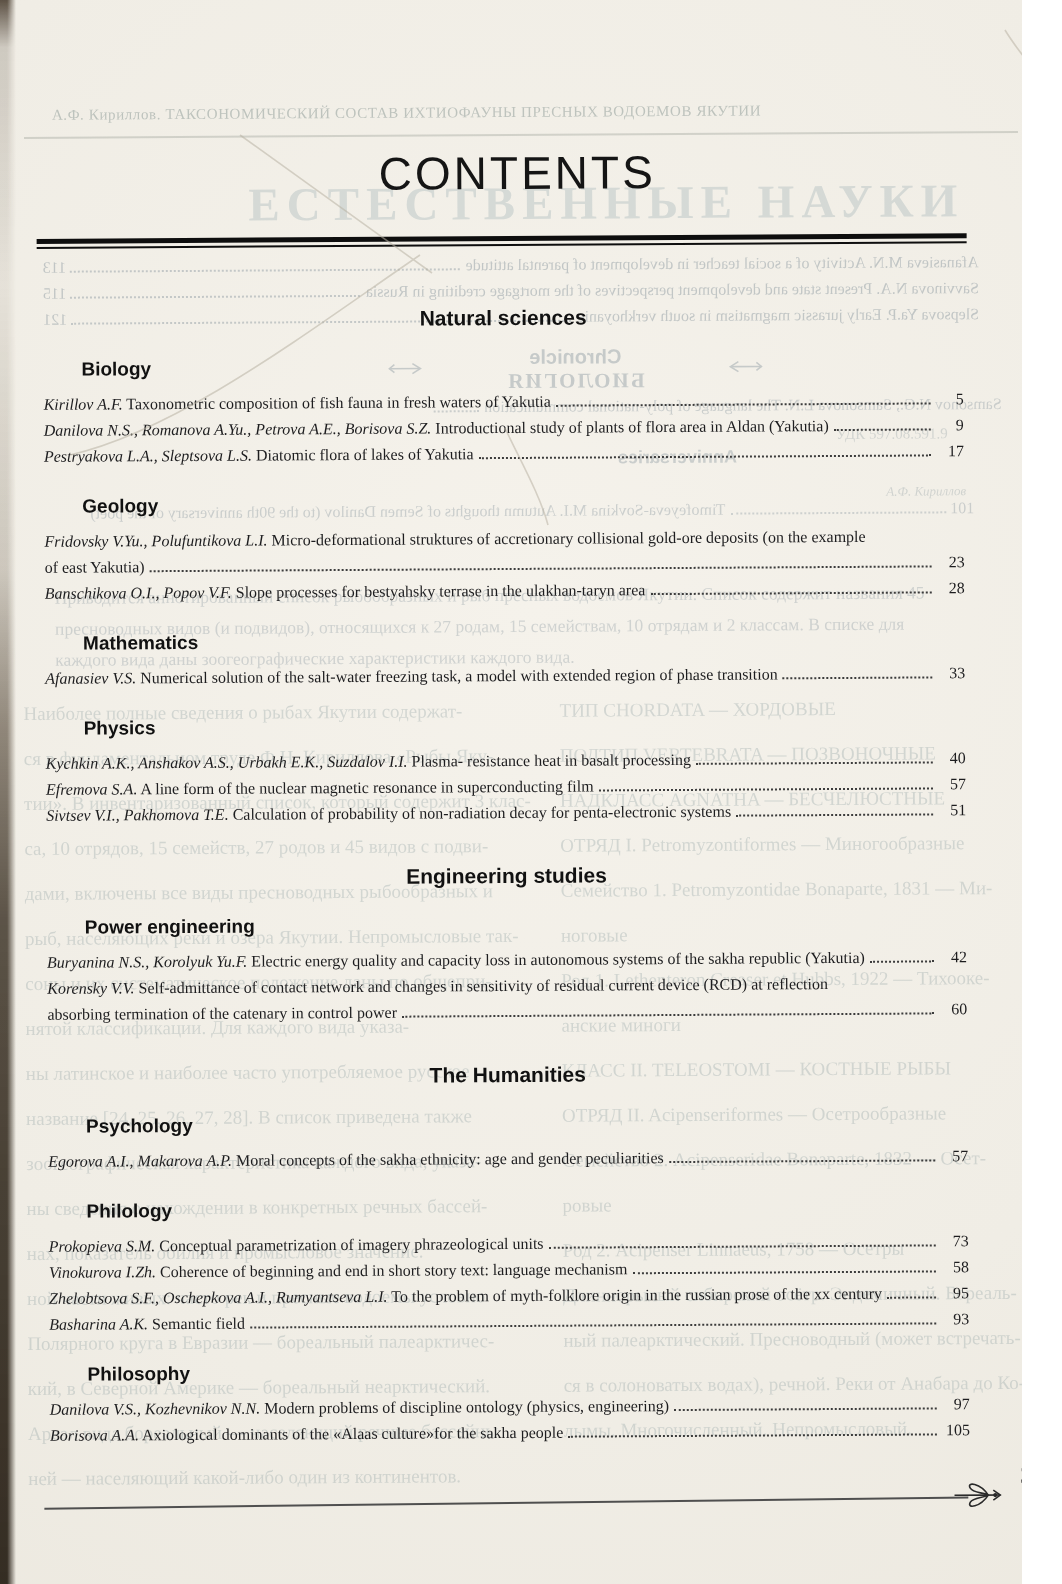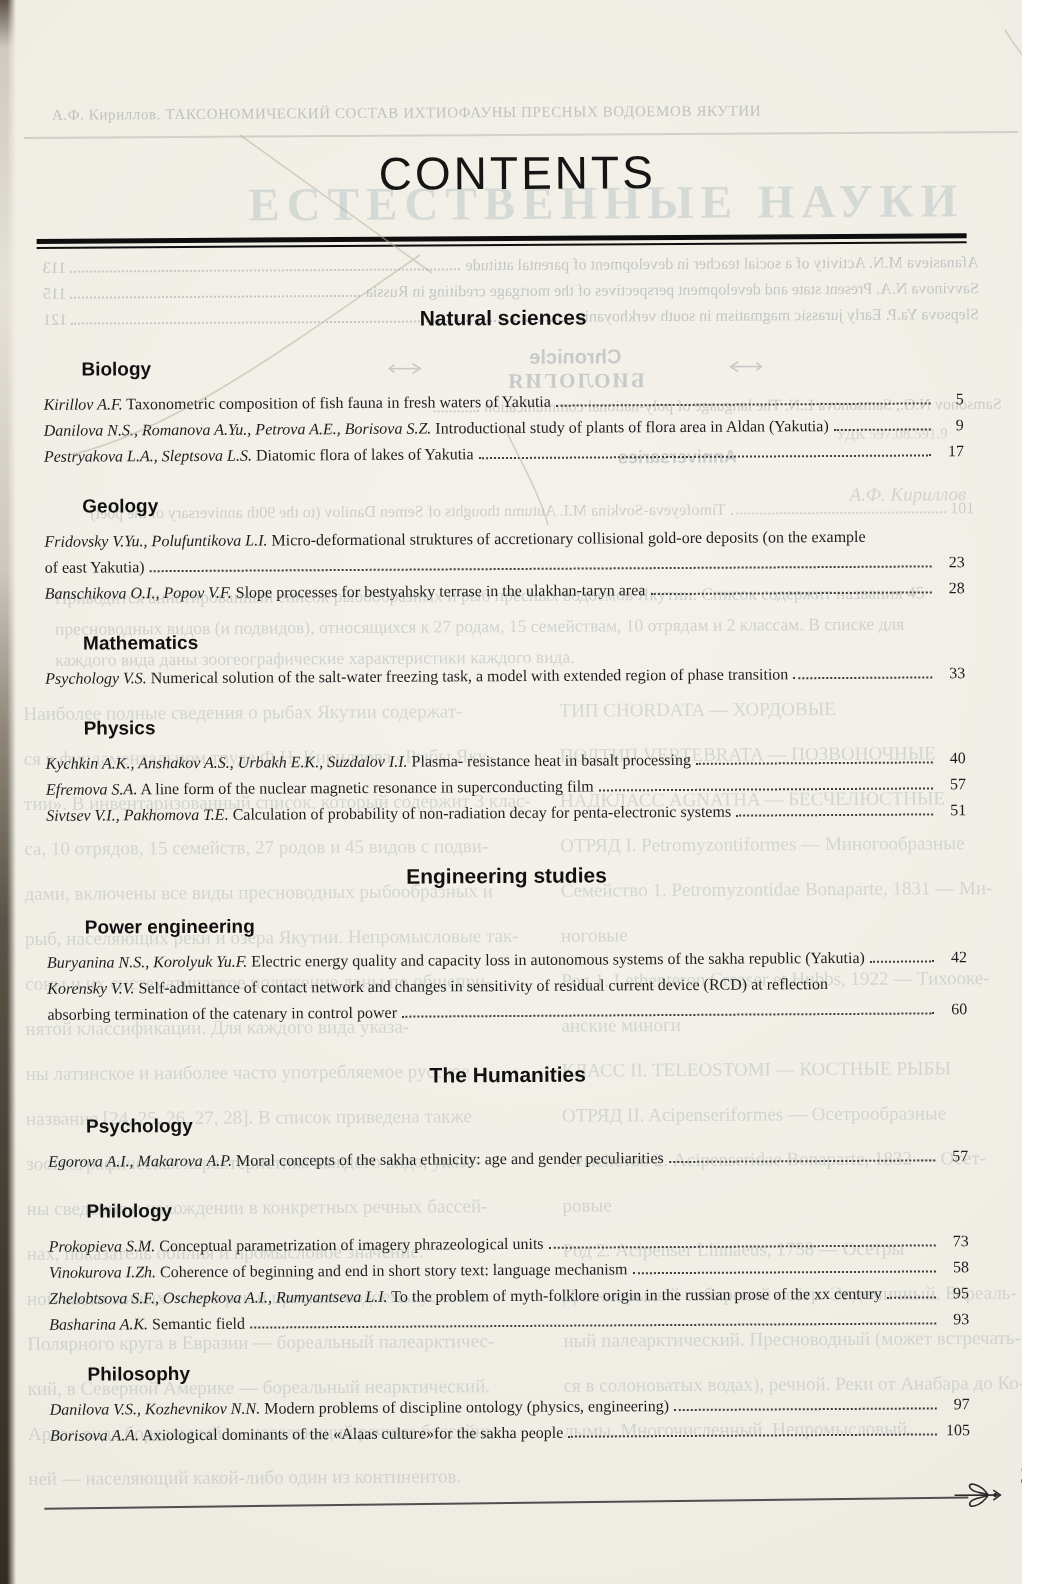--- a/index.html
+++ b/index.html
@@ -34,21 +34,21 @@
   .chronicle .labels{text-align:center;}
   .chron-1{font-family:"Liberation Sans",sans-serif;font-weight:700;font-size:20px;}
   .chron-2{font-family:"Liberation Serif",serif;font-weight:700;font-size:21px;letter-spacing:2px;}
   .language-line{
     position:absolute;top:398px;left:432px;right:18px;transform:scaleX(-1);
     color:#9aa5ab;opacity:.45;font-size:16px;display:flex;align-items:baseline;
   }
   .anniversaries{position:absolute;top:448px;left:620px;transform:scaleX(-1);
     font-family:"Liberation Sans",sans-serif;font-weight:700;font-size:18px;color:#9aa5ab;opacity:.45;}
   .udc{position:absolute;top:428px;right:72px;color:#a3adaf;opacity:.4;font-size:15px;}
-  .byline{position:absolute;top:486px;right:54px;color:#a3adaf;opacity:.42;font-style:italic;font-size:19px;}
+  .byline{position:absolute;top:486px;right:54px;color:#a3adaf;opacity:.42;font-style:italic;font-size:13px;}
   .timofeyeva{position:absolute;top:502px;left:92px;right:46px;display:flex;align-items:baseline;
     color:#9aa5ab;opacity:.45;font-size:16px;}
   .tim-text{transform:scaleX(-1);white-space:nowrap;overflow:hidden;}
   .tim-lead{flex:1 1 auto;min-width:10px;border-bottom:2px dotted #a0abb0;margin:0 4px 4px 6px;}
   .abstract{position:absolute;top:580px;left:56px;right:24px;color:#9aa5ab;opacity:.4;
     font-size:17.5px;line-height:31px;white-space:nowrap;overflow:hidden;}
   .col-bleed{position:absolute;color:#8fa0a2;opacity:.32;font-size:19px;line-height:45px;
     white-space:nowrap;overflow:hidden;pointer-events:none;}
   #bleed-left{top:688px;left:24px;width:524px;}
   #bleed-right{top:688px;left:560px;width:494px;}
@@ -256,21 +256,21 @@
                 <span class="etext"><span class="authors">Banschikova O.I., Popov V.F.</span> <span class="etitle">Slope processes for bestyahsky terrase in the ulakhan-taryn area</span></span>
                 <span class="leader"></span>
                 <span class="pnum">28</span>
               </div>
             </div>
           </div>
           <div class="sec-heading">Mathematics</div>
           <div class="entries">
             <div class="entry">
               <div class="row">
-                <span class="etext"><span class="authors">Psychology V.S.</span> <span class="etitle">Numerical solution of the salt-water freezing task, a model with extended region of phase transition</span></span>
+                <span class="etext"><span class="authors">Afanasiev V.S.</span> <span class="etitle">Numerical solution of the salt-water freezing task, a model with extended region of phase transition</span></span>
                 <span class="leader"></span>
                 <span class="pnum">33</span>
               </div>
             </div>
           </div>
           <div class="sec-heading">Physics</div>
           <div class="entries">
             <div class="entry">
               <div class="row">
                 <span class="etext"><span class="authors">Kychkin A.K., Anshakov A.S., Urbakh E.K., Suzdalov I.I.</span> <span class="etitle">Plasma- resistance heat in basalt processing</span></span>

